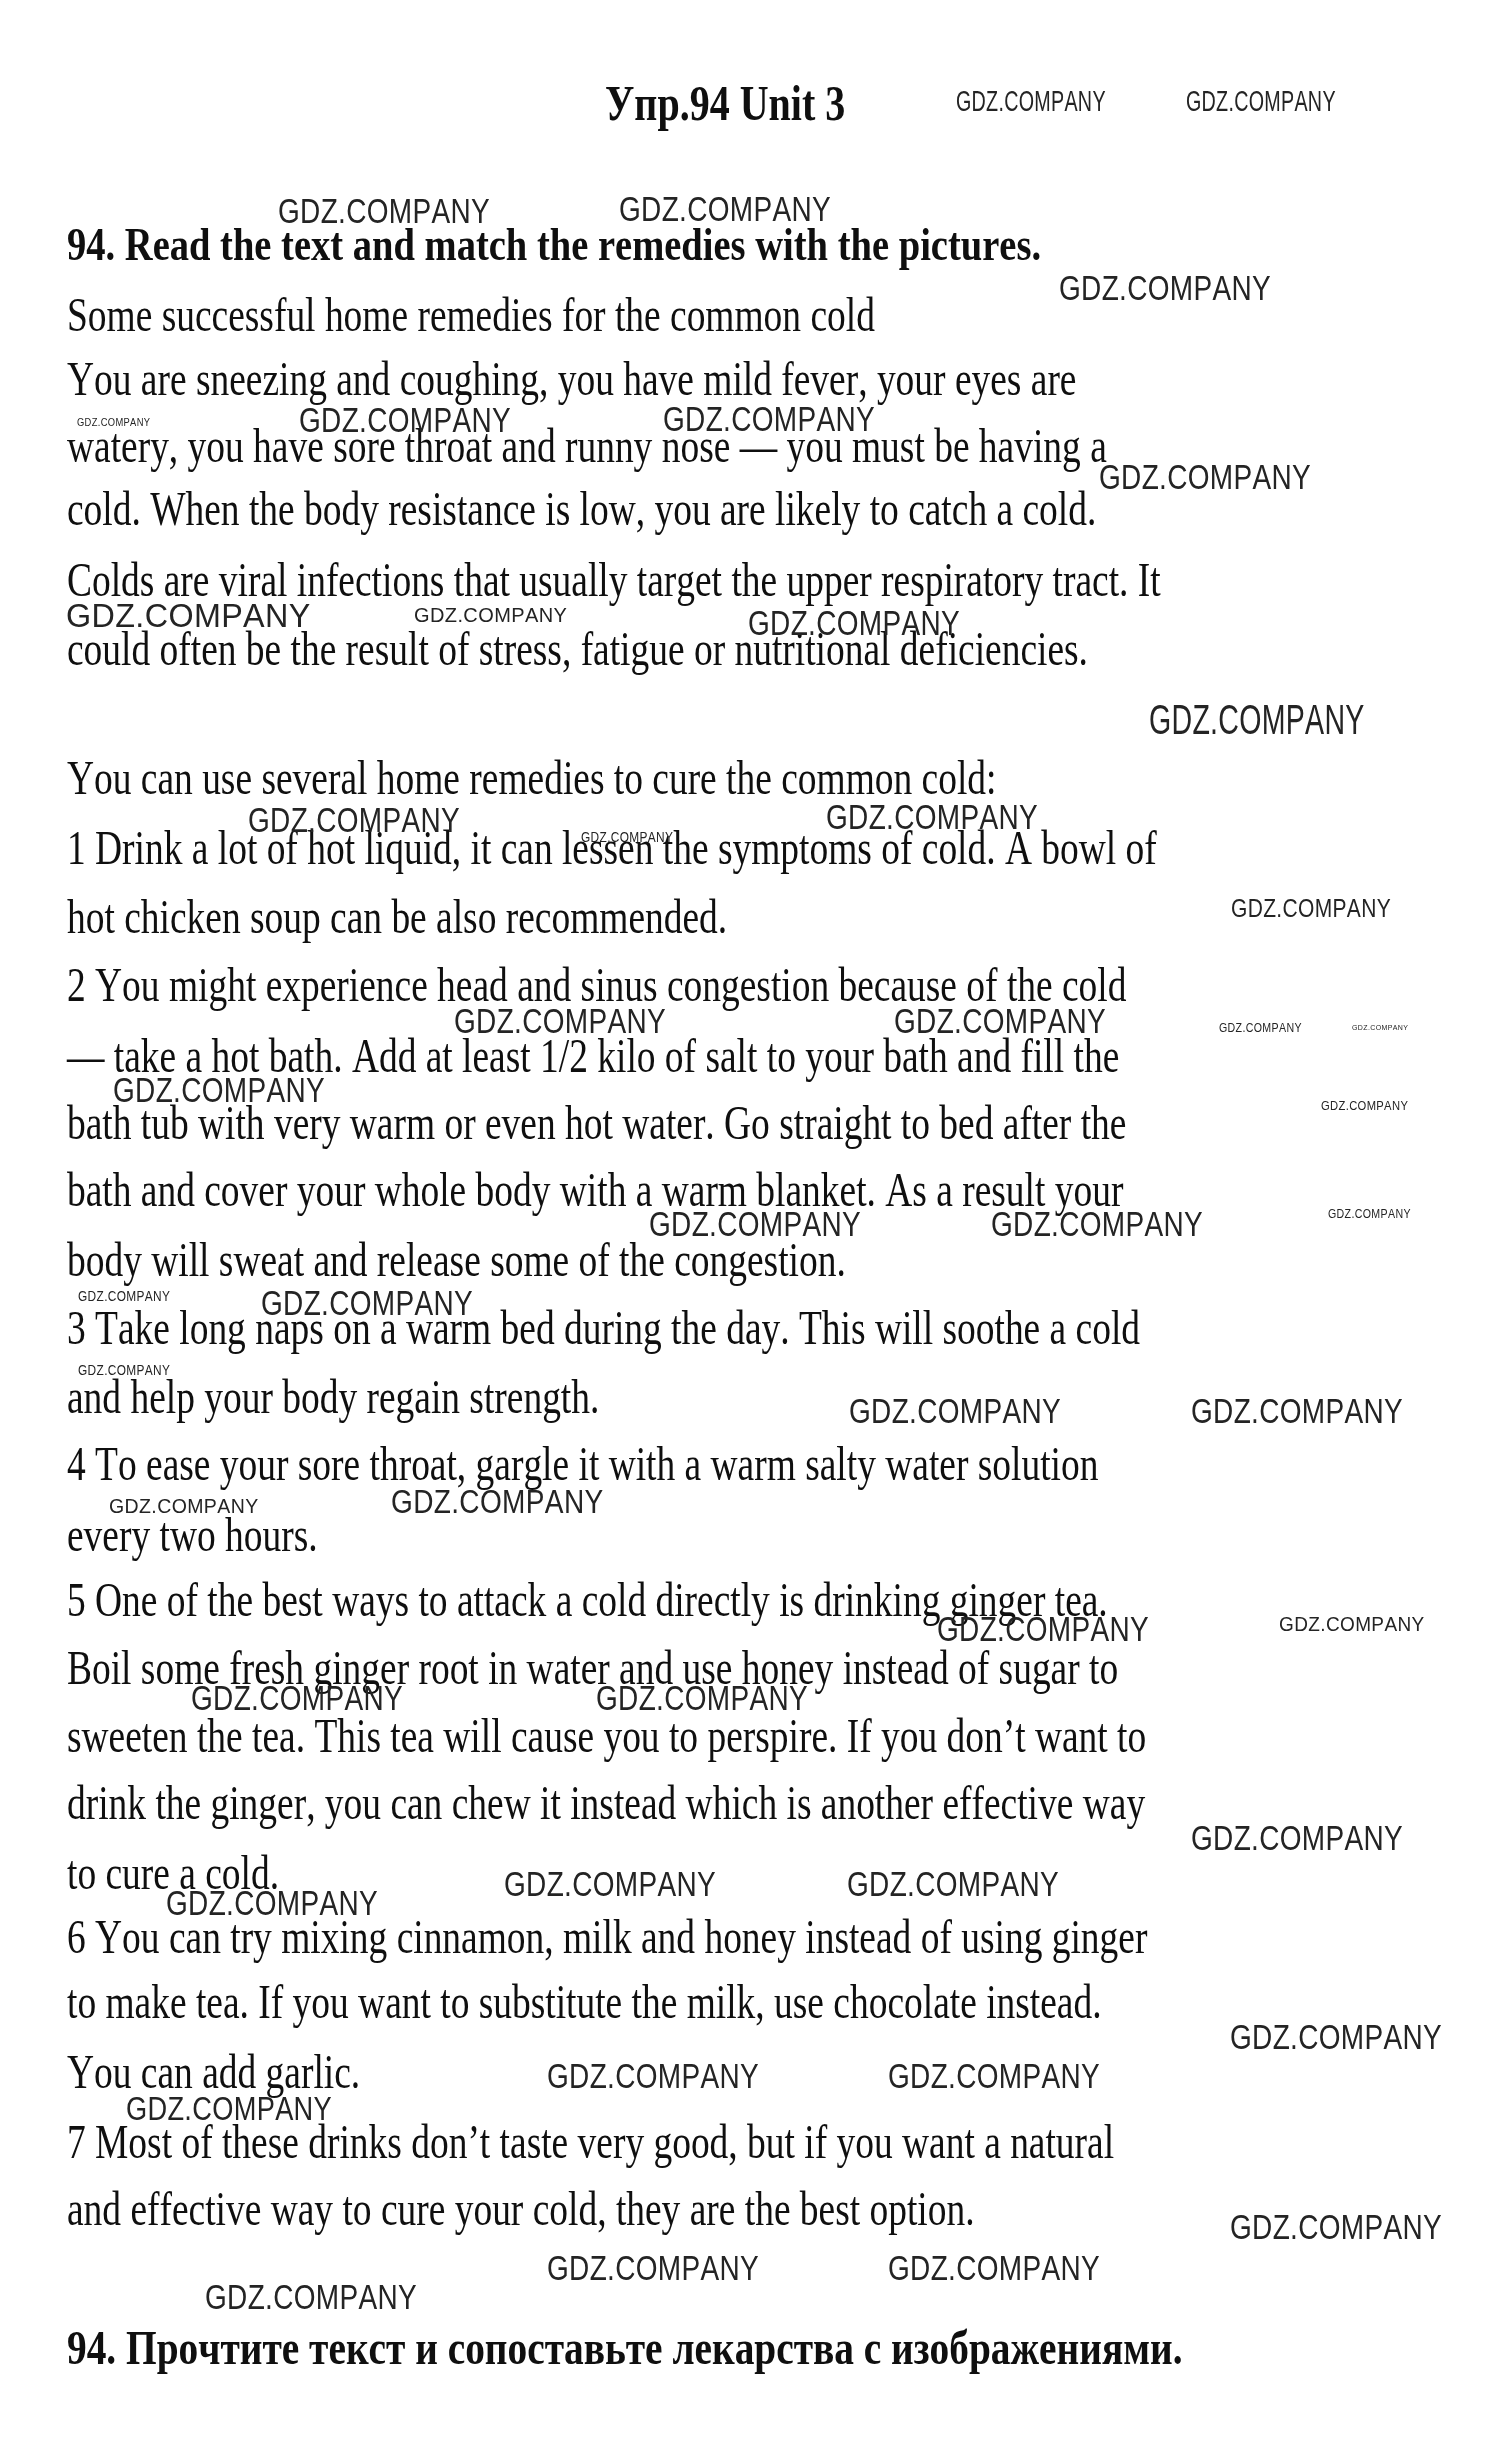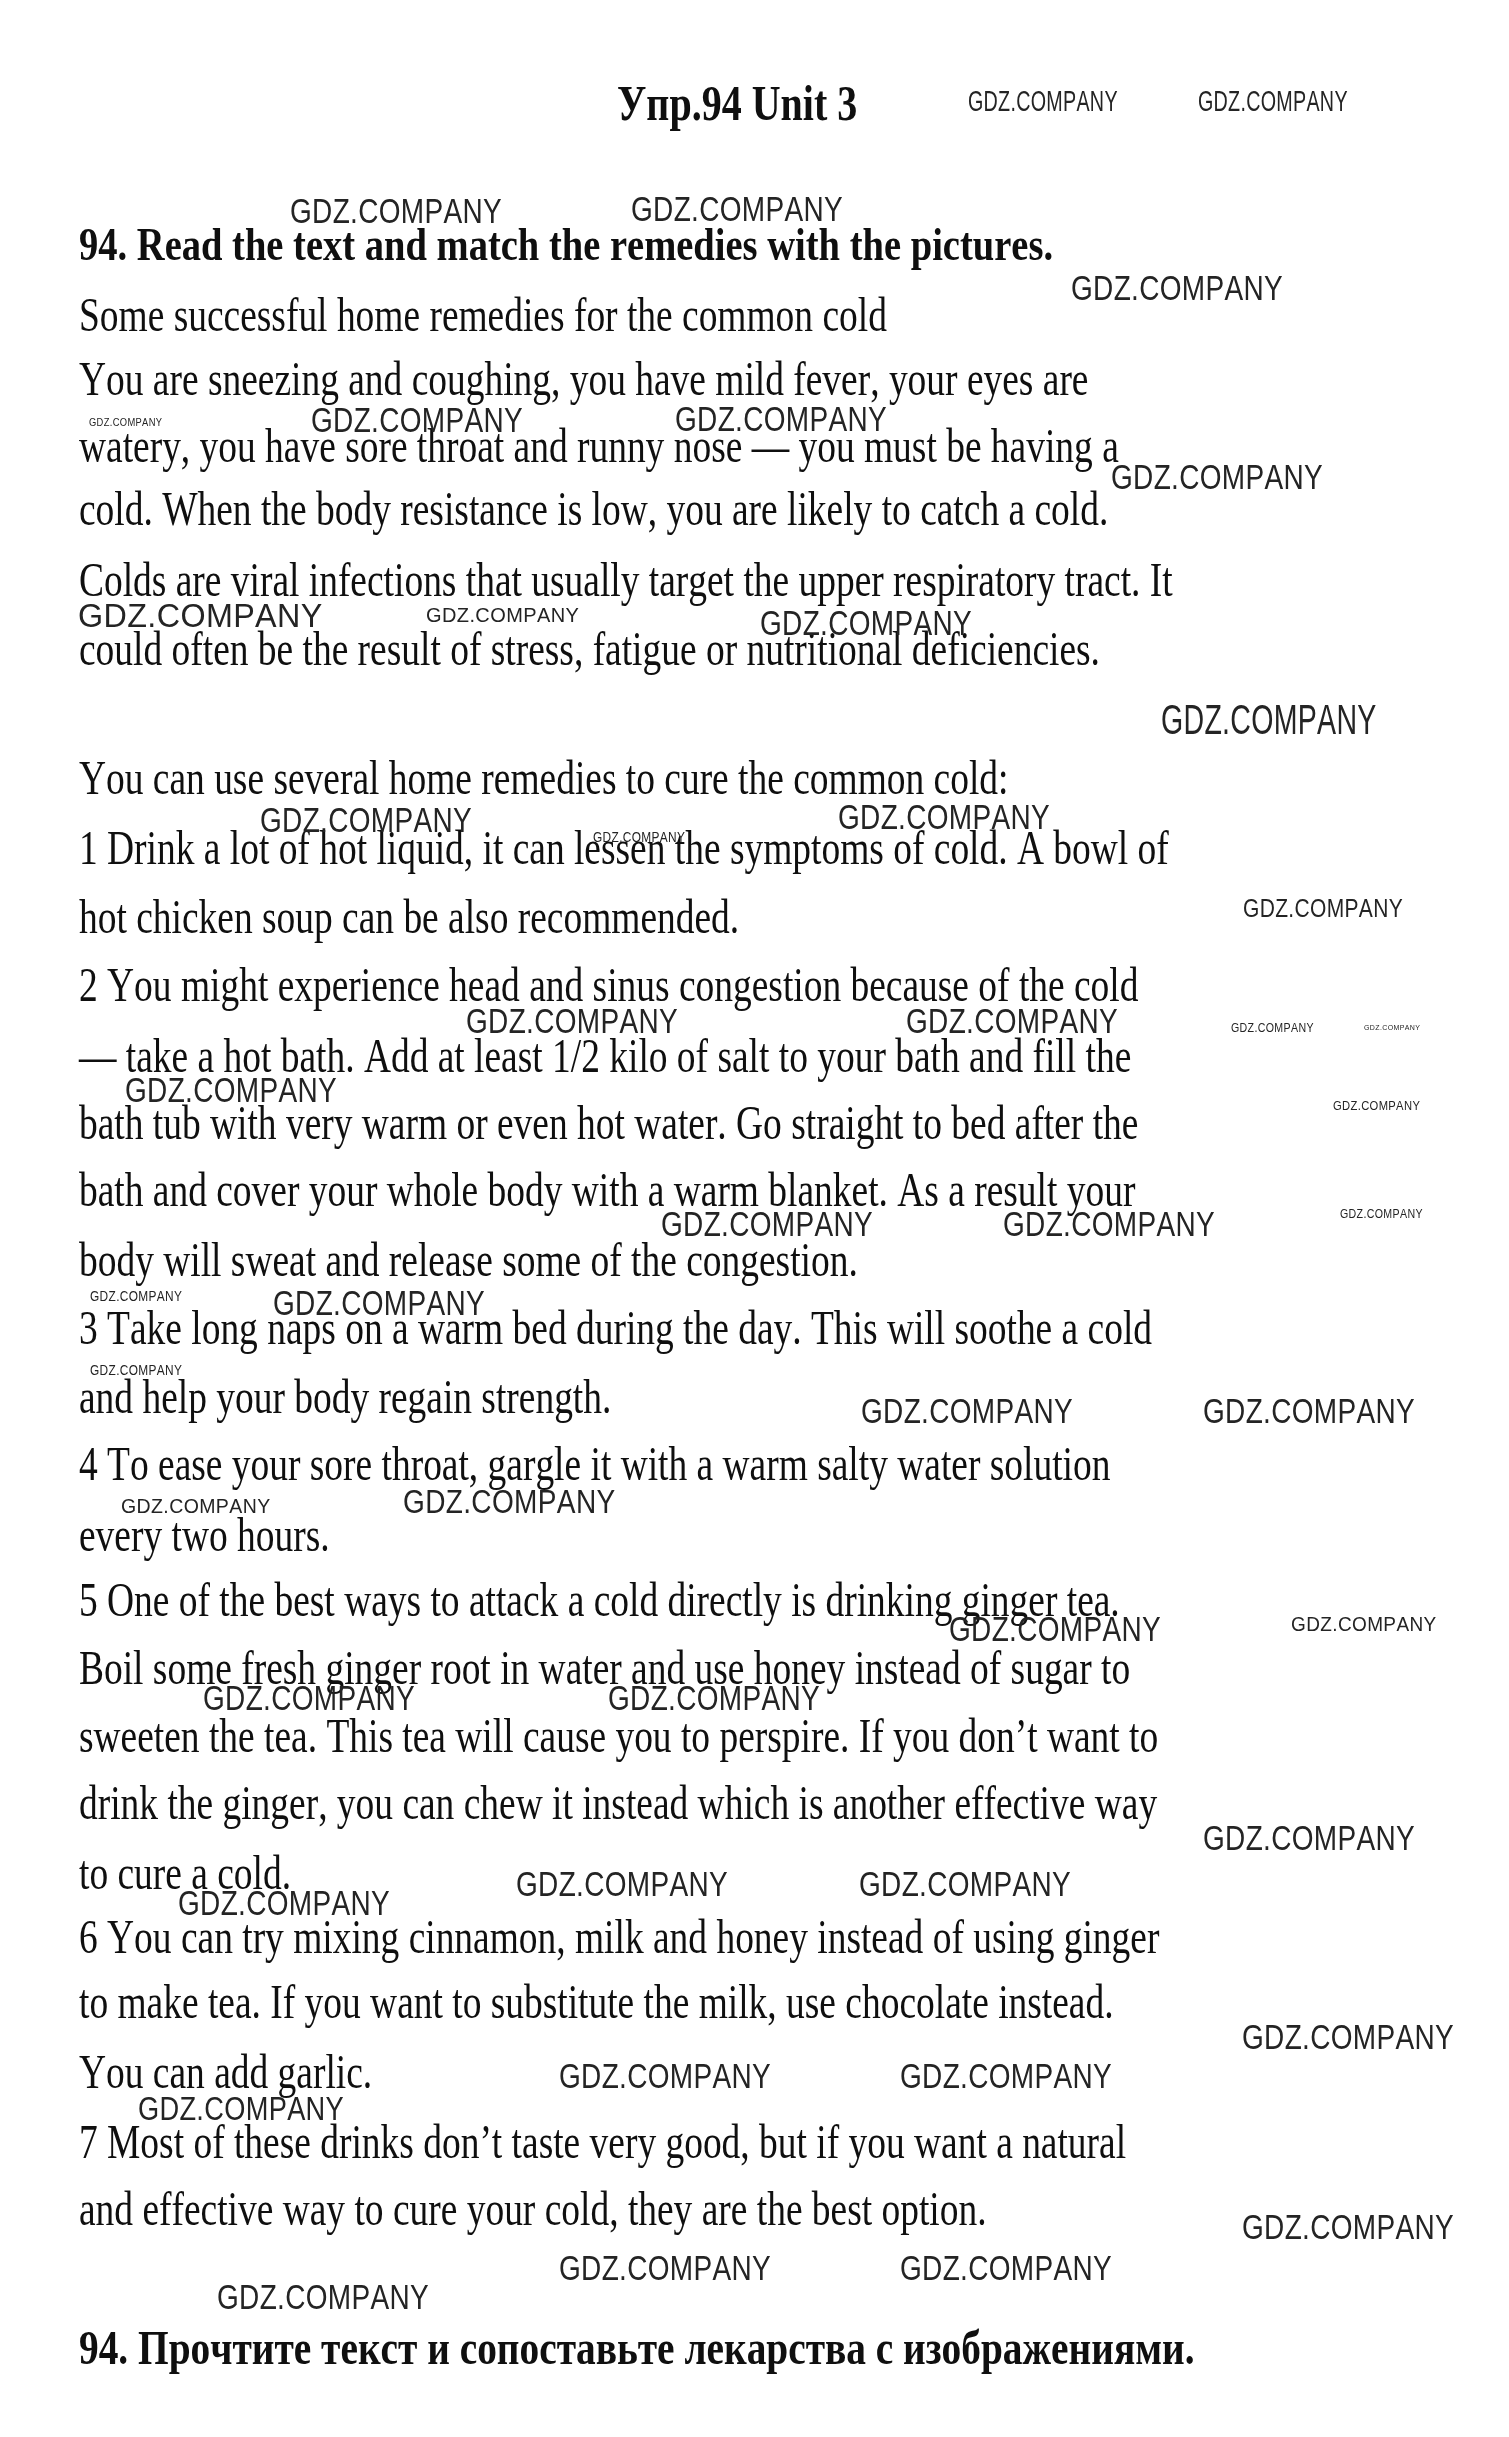--- a/index.html
+++ b/index.html
@@ -6,21 +6,21 @@
   body {
     width: 1510px;
     height: 2438px;
     background: #ffffff;
     position: relative;
     overflow: hidden;
     font-kerning: none;
   }
   #doc {
     position: absolute;
-    left: 16px; top: 0;
+    left: 4px; top: 0;
     width: 1472px;
     height: 2438px;
     background: #ffffff;
   }
   .ln {
     position: absolute;
     white-space: pre;
     color: #0f0f0f;
     font-family: "Liberation Serif", serif;
     line-height: 1;

